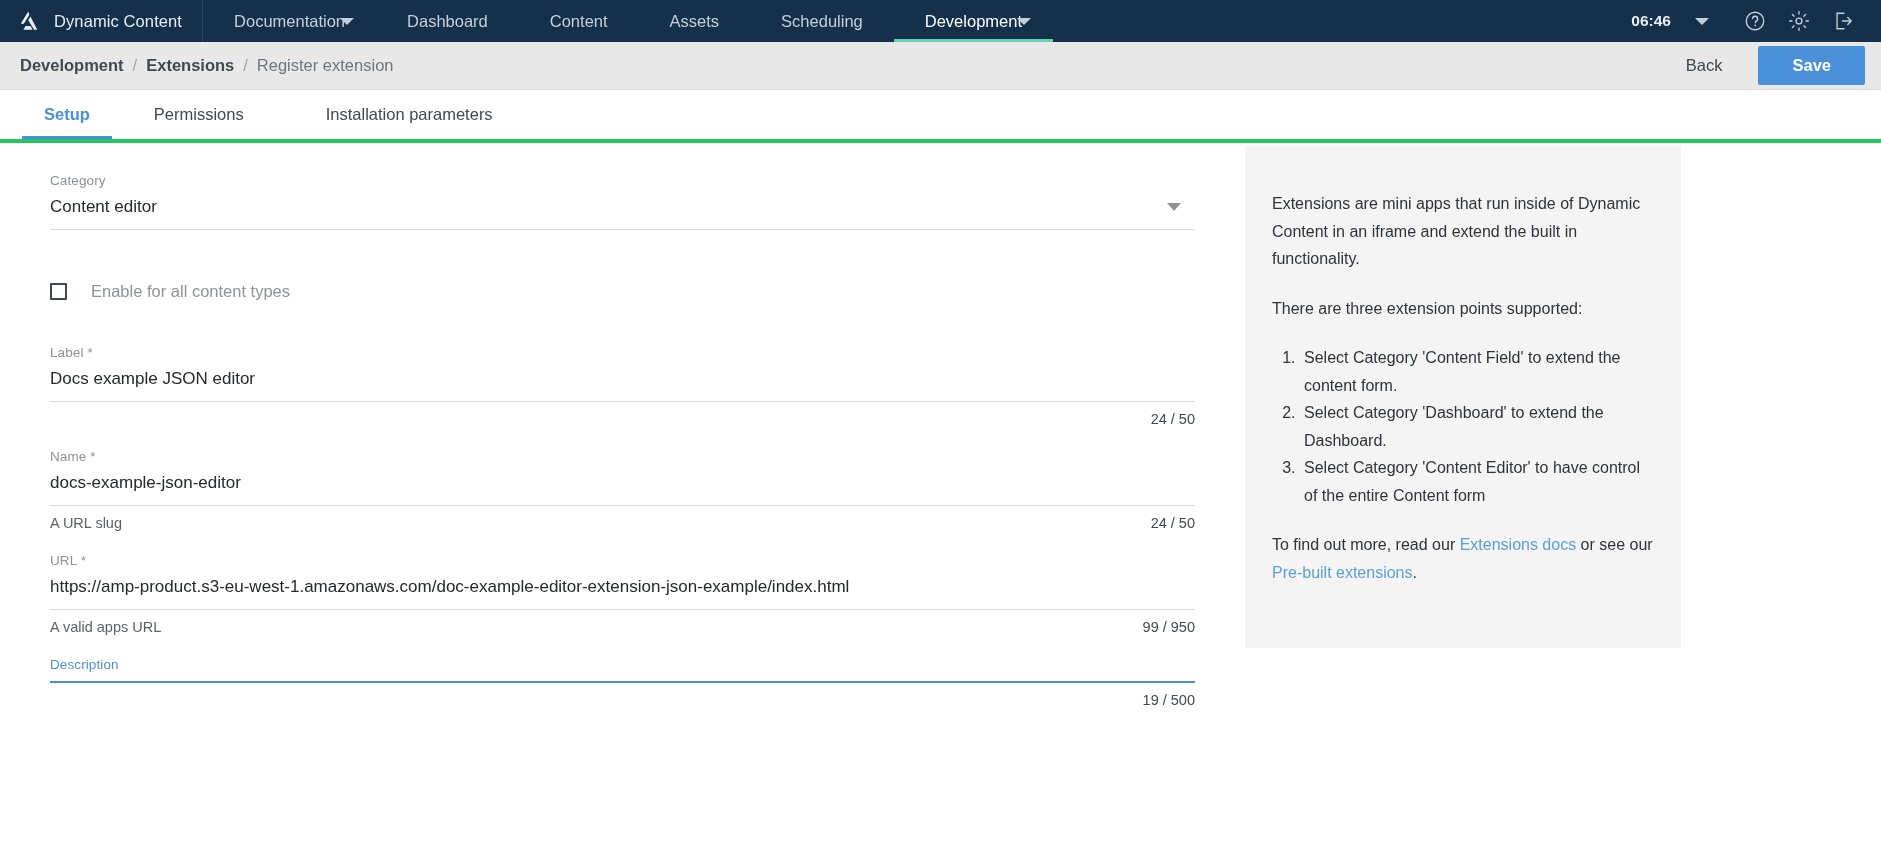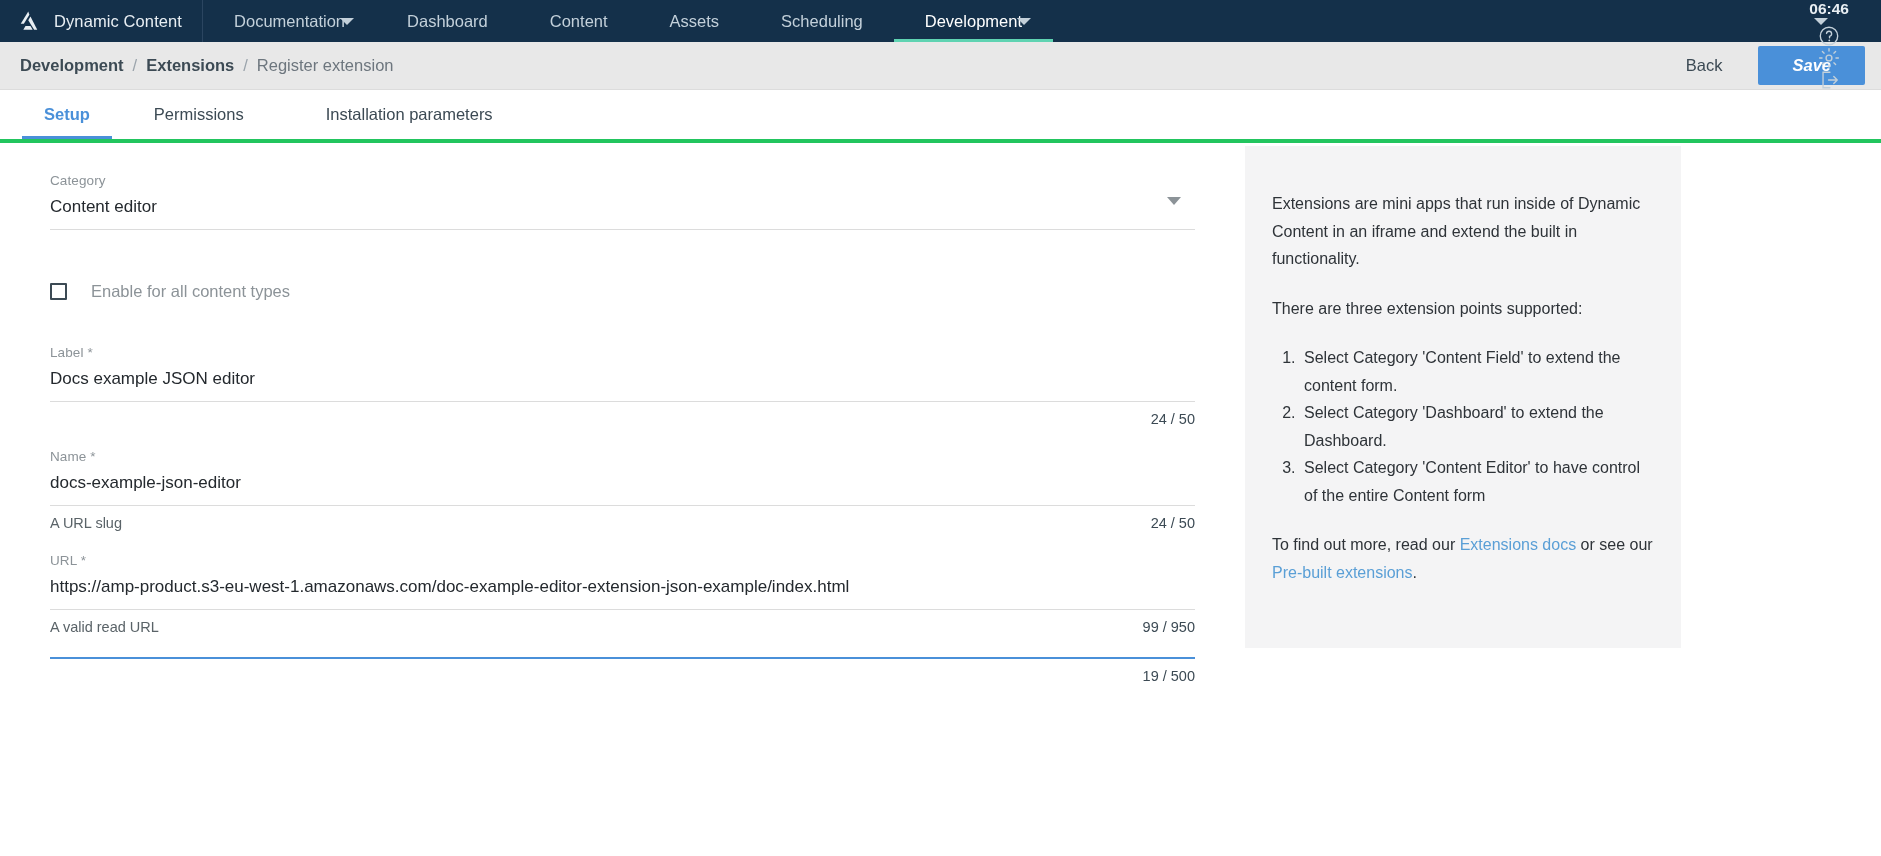--- a/index.html
+++ b/index.html
@@ -58,21 +58,20 @@
     border-left: 7px solid transparent;
     border-right: 7px solid transparent;
     border-top: 7px solid #c3d0da;
   }
   .topbar-right {
     margin-left: auto;
     display: flex;
     align-items: center;
     padding-right: 16px;
     gap: 0px;
-    flex-direction: column;
   }
   .clock {
     font-size: 15.5px;
     color: #e8eef3;
     font-weight: bold;
     padding: 0 16px;
   }
   .tb-caret {
     width: 0; height: 0;
     border-left: 7px solid transparent;
@@ -114,21 +113,20 @@
     font-size: 16.5px;
     font-weight: bold;
     color: #ffffff;
     background: #4a90d9;
     border: none;
     border-radius: 2px;
     padding: 10px 34px;
     margin-left: 14px;
     cursor: pointer;
     font-family: inherit;
-    font-style: italic;
   }
 
   
   .tabsbar {
     height: 53px;
     background: #ffffff;
     display: flex;
     align-items: stretch;
     padding-left: 22px;
     border-bottom: 4px solid #22c55e;
@@ -181,20 +179,21 @@
     align-items: center;
     font-size: 14.5px;
     color: #5a6368;
     padding-top: 9px;
   }
   .helper { color: #5a6368; }
   .counter { color: #3c4a54; }
 
   .select-row {
     display: flex;
+    align-items: center;
     justify-content: space-between;
   }
   .select-caret {
     width: 0; height: 0;
     border-left: 7px solid transparent;
     border-right: 7px solid transparent;
     border-top: 8px solid #8c9398;
     margin-bottom: 12px;
     margin-right: 14px;
     cursor: pointer;
@@ -380,28 +379,29 @@
       </div>
     </div>
 
     <div class="gap-md"></div>
 
     <div class="field">
       <div class="field-label">URL *</div>
       <div class="field-value">https://amp-product.s3-eu-west-1.amazonaws.com/doc-example-editor-extension-json-example/index.html</div>
       <div class="underline"></div>
       <div class="field-foot">
-        <span class="helper">A valid read URL</span>
+        <span class="helper">A valid apps URL</span>
         <span class="counter">99 / 950</span>
       </div>
     </div>
 
     <div class="gap-md"></div>
 
     <div class="field">
+      <div class="field-label focused">Description</div>
       <div class="underline focused"></div>
       <div class="field-foot">
         <span class="helper"></span>
         <span class="counter">19 / 500</span>
       </div>
     </div>
 
   </div>
 
   <div class="info-col">

